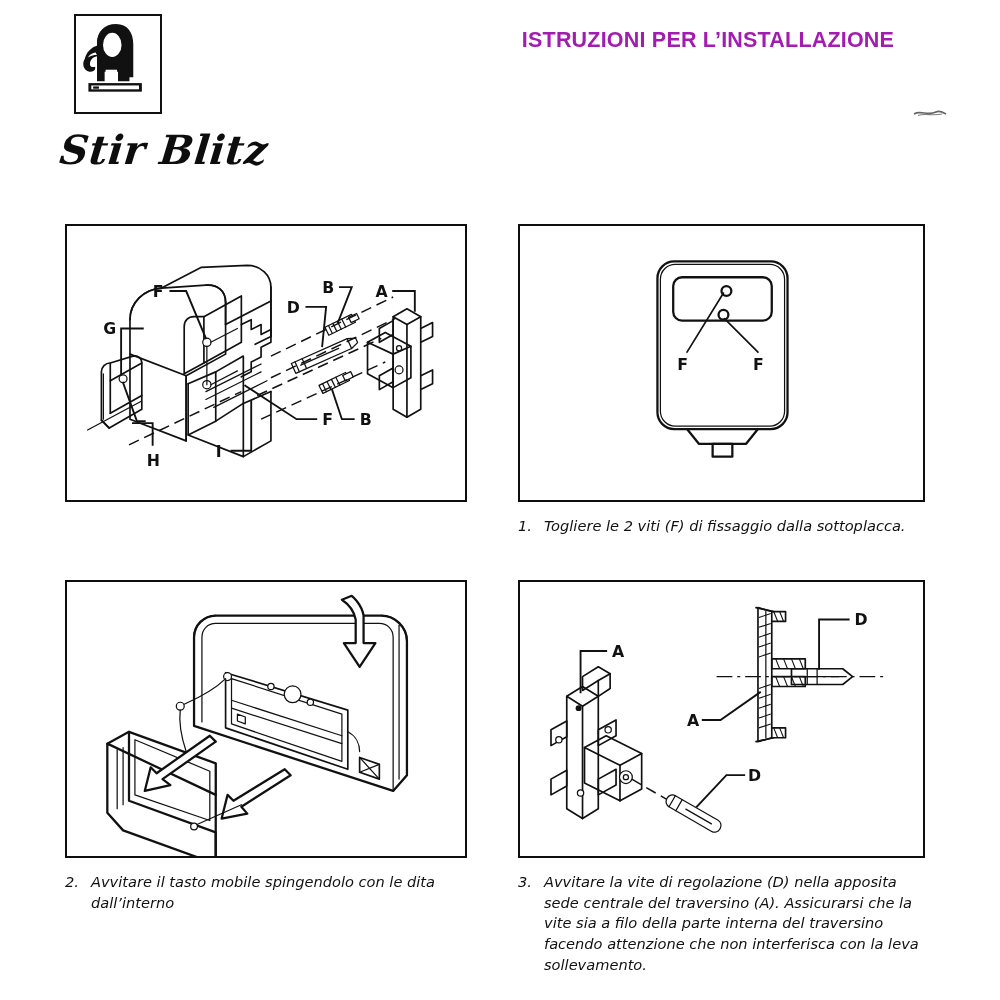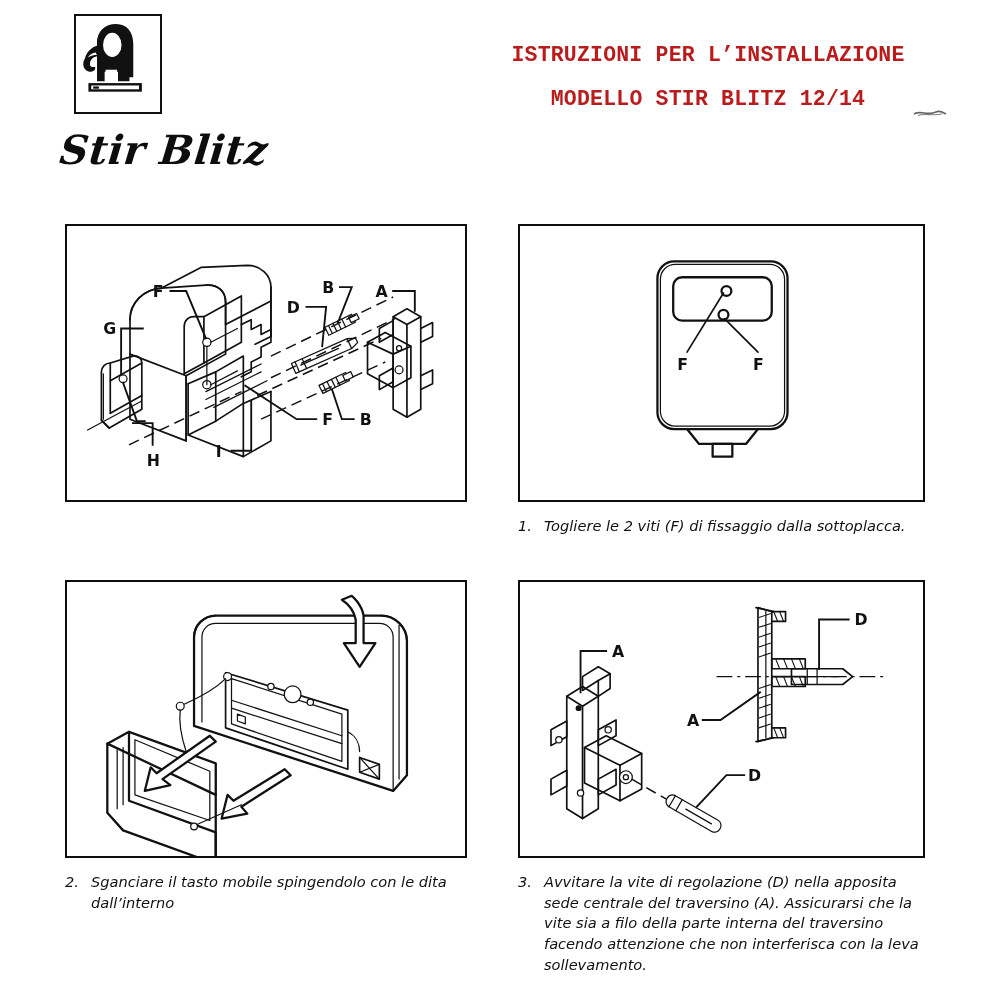--- a/index.html
+++ b/index.html
@@ -53,28 +53,27 @@
   }
 
   #title-block {
     position: absolute;
     right: 52px;
     top: 26px;
     width: 480px;
     text-align: center;
   }
   #title-block .tline {
-    font-family: Liberation Mono, monospace;
+    font-family: Liberation Sans, sans-serif;
     font-weight: bold;
     font-size: 21.5px;
     letter-spacing: 0.2px;
     line-height: 1.34;
-    color: #b91c1c;
+    color: #a21caf;
     white-space: nowrap;
-    margin-top: 15px;
   }
   #title-smudge {
     position: absolute;
     right: 52px;
     top: 108px;
     width: 36px;
     height: 9px;
     opacity: .75;
   }
 
@@ -156,21 +155,20 @@
         <rect x="13" y="70" width="56" height="9" fill="#111"></rect>
         <rect x="16" y="72.5" width="50" height="4" fill="#fff"></rect>
         <rect x="18" y="73.5" width="6" height="2.4" fill="#111"></rect>
       </svg>
     </div>
     <div id="logo-wordmark">Stir Blitz</div>
   </div>
 
   <div id="title-block">
     <div class="tline">ISTRUZIONI PER L’INSTALLAZIONE</div>
-    <div class="tline">MODELLO STIR BLITZ 12/14</div>
   </div>
 
   <svg id="title-smudge" viewBox="0 0 36 9">
     <path d="M2 6 C8 2 16 8 24 4 C28 2 32 5 34 6" stroke="#333" stroke-width="1.6" fill="none"></path>
     <path d="M6 7.5 C12 5 20 8 30 6" stroke="#555" stroke-width="1.1" fill="none"></path>
   </svg>
 </div>
 
 <div class="panel-cell" id="cell-1">
   <div class="figure-box">
@@ -361,21 +359,21 @@
       <circle cx="114" cy="126" r="4" class="ln-thin fillw"></circle>
       <circle cx="162" cy="96" r="4" class="ln-thin fillw"></circle>
       <path class="ln-thin" d="M114 130 C112 146 116 160 120 172"></path>
       <path class="ln-thin" d="M118 124 C136 116 152 106 160 98"></path>
       <circle cx="128" cy="248" r="3.4" class="ln-thin fillw"></circle>
       <path class="ln-thin" d="M131 246 L176 226"></path>
     </svg>
   </div>
   <div class="caption">
     <span class="num">2.</span>
-    <span class="txt">Sganciare il tasto mobile spingendolo con le dita dall’interno</span>
+    <span class="txt">Avvitare il tasto mobile spingendolo con le dita dall’interno</span>
   </div>
 </div>
 
 <div class="panel-cell" id="cell-4">
   <div class="figure-box">
     <svg viewBox="0 0 402 278" preserveAspectRatio="xMidYMid meet">
 
       <path class="ln" d="M44 116 L44 230 L60 240 L60 126 Z"></path>
       <path class="ln" d="M44 116 L60 106 L76 116 L76 230 L60 240"></path>
       <path class="ln" d="M60 126 L76 116"></path>

